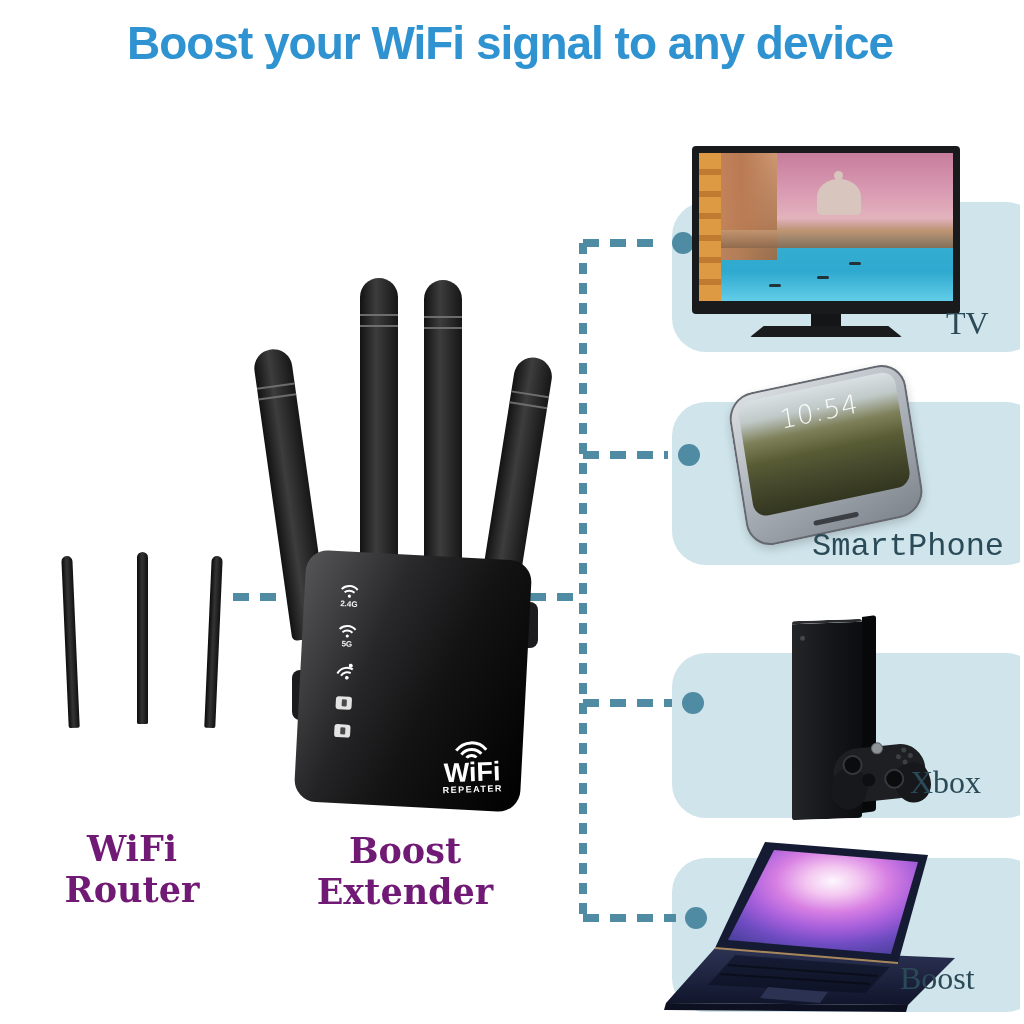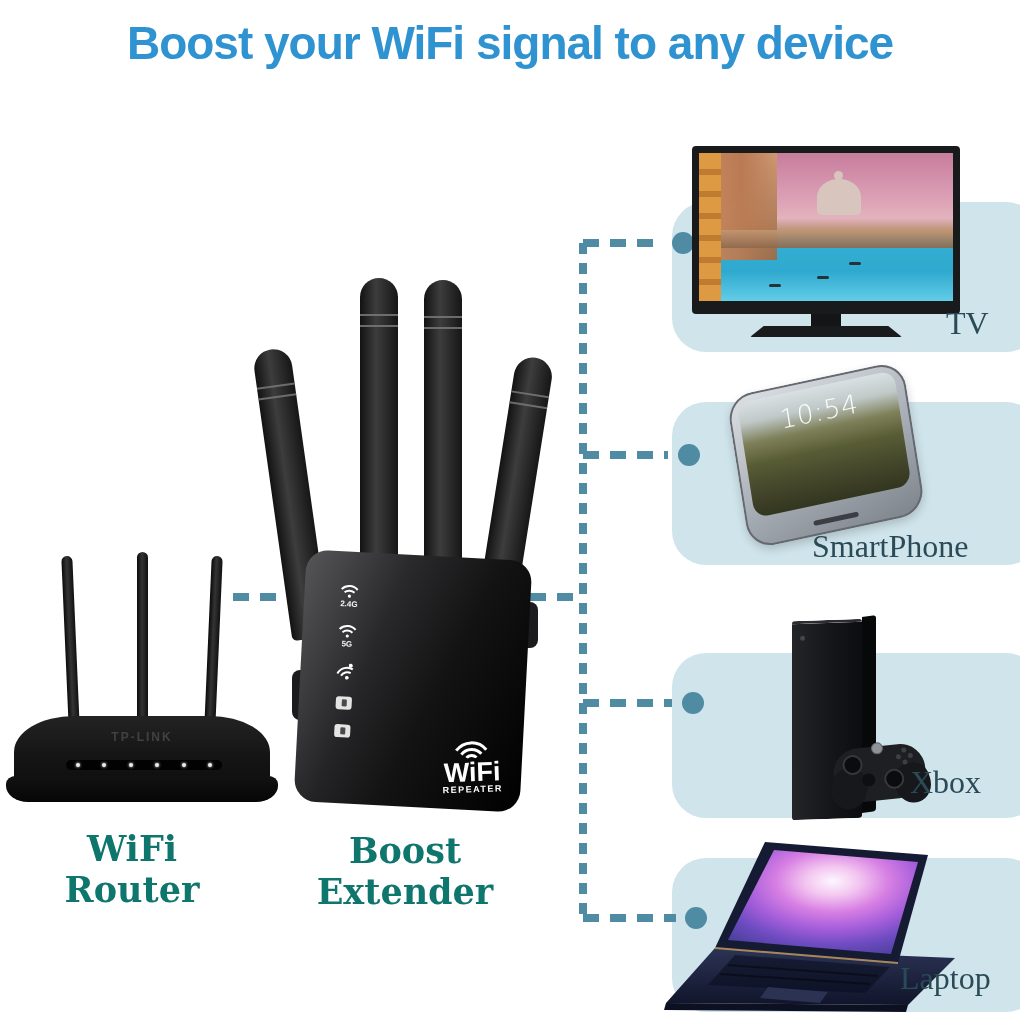--- a/index.html
+++ b/index.html
@@ -69,29 +69,29 @@
   .ind-label{font:bold 8px "Liberation Sans",sans-serif;color:#f2f2f2;}
   .sq-icon{width:16px;height:13px;background:#e4e4e4;border-radius:3px;display:flex;
           align-items:center;justify-content:center;}
   .sq-icon i{display:block;width:5px;height:7px;background:#4a4a4a;border-radius:1px;}
   .e-logo{position:absolute;right:20px;bottom:16px;text-align:center;color:#fff;
           transform:rotate(-5deg);}
   .e-logo-wifi{font:bold 27px "Liberation Sans",sans-serif;letter-spacing:0;line-height:20px;}
   .e-logo-rep{font:bold 9px "Liberation Sans",sans-serif;letter-spacing:1.5px;margin-top:2px;}
 
   
-  .blue-label{position:absolute;text-align:center;color:#0f766e;
+  .blue-label{position:absolute;text-align:center;color:#701a75;
           font:bold 35px "DejaVu Serif", serif;}
   .lbl-router{left:22px;top:828px;width:220px;}
   .lbl-extender{left:285px;top:830px;width:240px;}
 
   
   .dev-label{position:absolute;color:#2b4a57;font:400 32px "Liberation Serif", serif;}
   .lbl-tv{left:946px;top:305px;}
-  .lbl-phone{left:812px;top:528px;}
+  .lbl-phone{left:812px;top:528px;font-family:Liberation Mono, monospace;}
   .lbl-xbox{left:910px;top:764px;}
   .lbl-laptop{left:900px;top:960px;}
 
   
   .tv{position:absolute;left:692px;top:146px;width:268px;height:192px;}
   .tv-frame{position:absolute;left:0;top:0;width:268px;height:168px;background:#191a1c;
           border-radius:4px;padding:7px 7px 13px 7px;box-sizing:border-box;}
   .tv-screen{position:relative;width:100%;height:100%;overflow:hidden;background:
       linear-gradient(180deg,#c77d9d 0%,#d898b1 26%,#e0aebc 40%,#c39a86 50%,#9a8succ 52%,
                       #35aed2 57%,#2fa9cf 78%,#5ecbe6 100%);}
@@ -180,31 +180,20 @@
     <circle class="node" cx="683" cy="243" r="11"></circle>
     <circle class="node" cx="689" cy="455" r="11"></circle>
     <circle class="node" cx="693" cy="703" r="11"></circle>
     <circle class="node" cx="696" cy="918" r="11"></circle>
   </svg>
 
   <div class="router">
     <div class="r-ant a1"></div>
     <div class="r-ant a2"></div>
     <div class="r-ant a3"></div>
-    <div class="r-body">
-      <div class="r-brand">TP-LINK</div>
-      <div class="r-lights">
-        <span class="r-light"></span>
-        <span class="r-light"></span>
-        <span class="r-light"></span>
-        <span class="r-light"></span>
-        <span class="r-light"></span>
-        <span class="r-light"></span>
-      </div>
-    </div>
   </div>
   <div class="blue-label lbl-router">WiFi Router</div>
 
   <div class="extender">
     <div class="e-ant o-l"></div>
     <div class="e-ant i-l"></div>
     <div class="e-ant i-r"></div>
     <div class="e-ant o-r"></div>
     <div class="e-knob k-l"></div>
     <div class="e-knob k-r"></div>
@@ -323,15 +312,15 @@
     </defs>
     <polygon points="65,113 305,123 258,170 16,168" fill="url(#deckGrad)"></polygon>
     <polygon points="16,168 258,170 256,177 14,175" fill="#0d1020"></polygon>
     <polygon points="85,120 240,132 215,158 58,150" fill="rgba(8,12,30,0.55)"></polygon>
     <path d="M78 130 L228 141 M70 139 L220 149" stroke="rgba(0,0,0,0.4)" stroke-width="2" fill="none"></path>
     <polygon points="118,152 178,157 170,168 110,163" fill="#2b3252"></polygon>
     <polygon points="115,7 278,20 248,128 65,113" fill="#141b33"></polygon>
     <polygon points="124,15 268,27 241,119 78,105" fill="url(#burst)"></polygon>
     <path d="M65 113 L248 128" stroke="#a8885a" stroke-width="2" fill="none"></path>
   </svg>
-  <div class="dev-label lbl-laptop">Laptop</div>
+  <div class="dev-label lbl-laptop">Boost</div>
 
 </div>
 
 </body></html>

